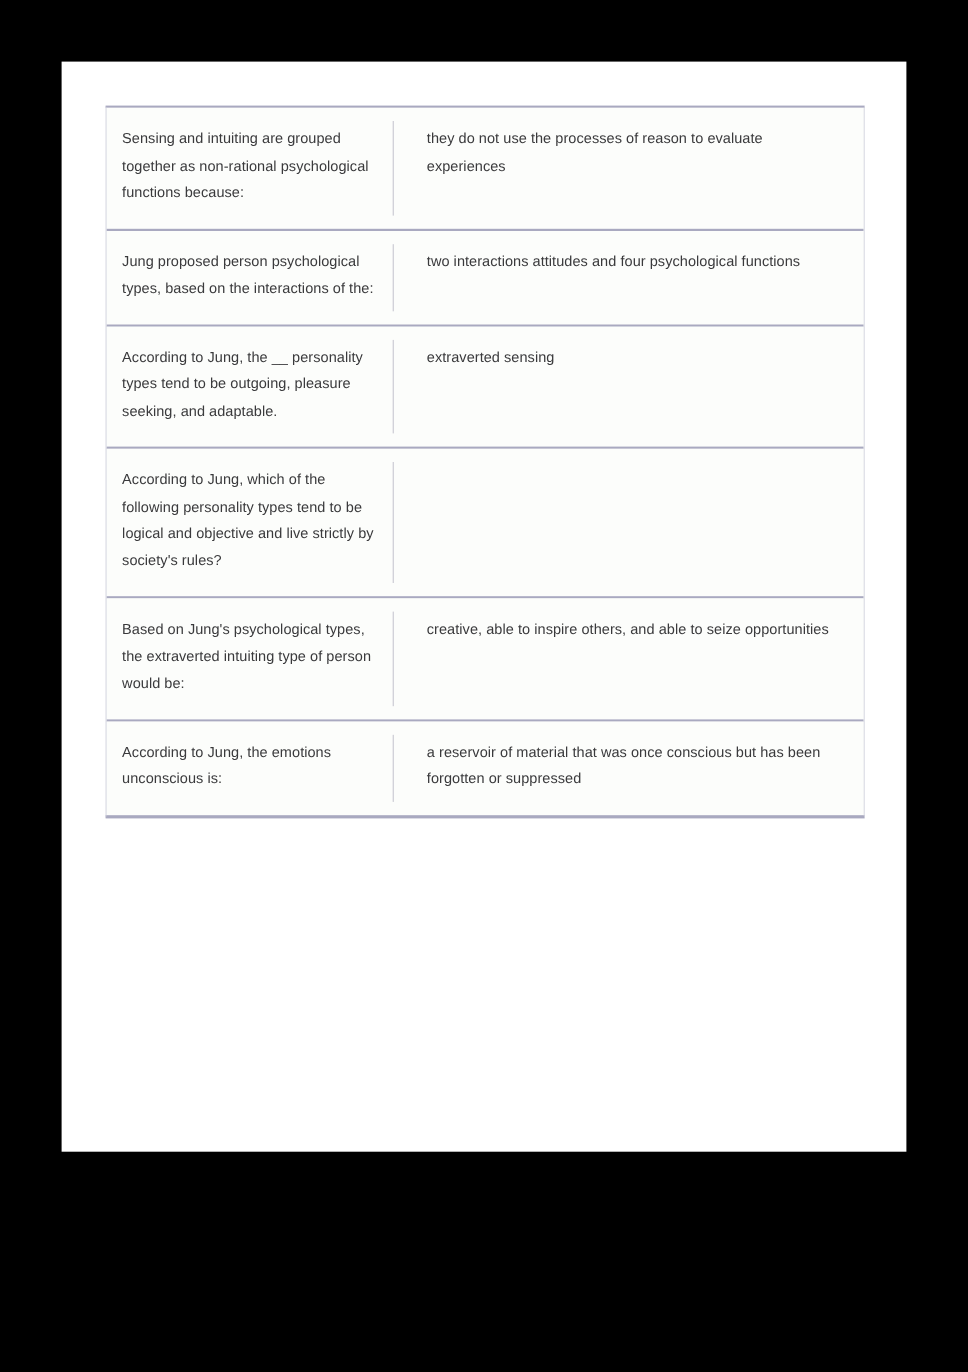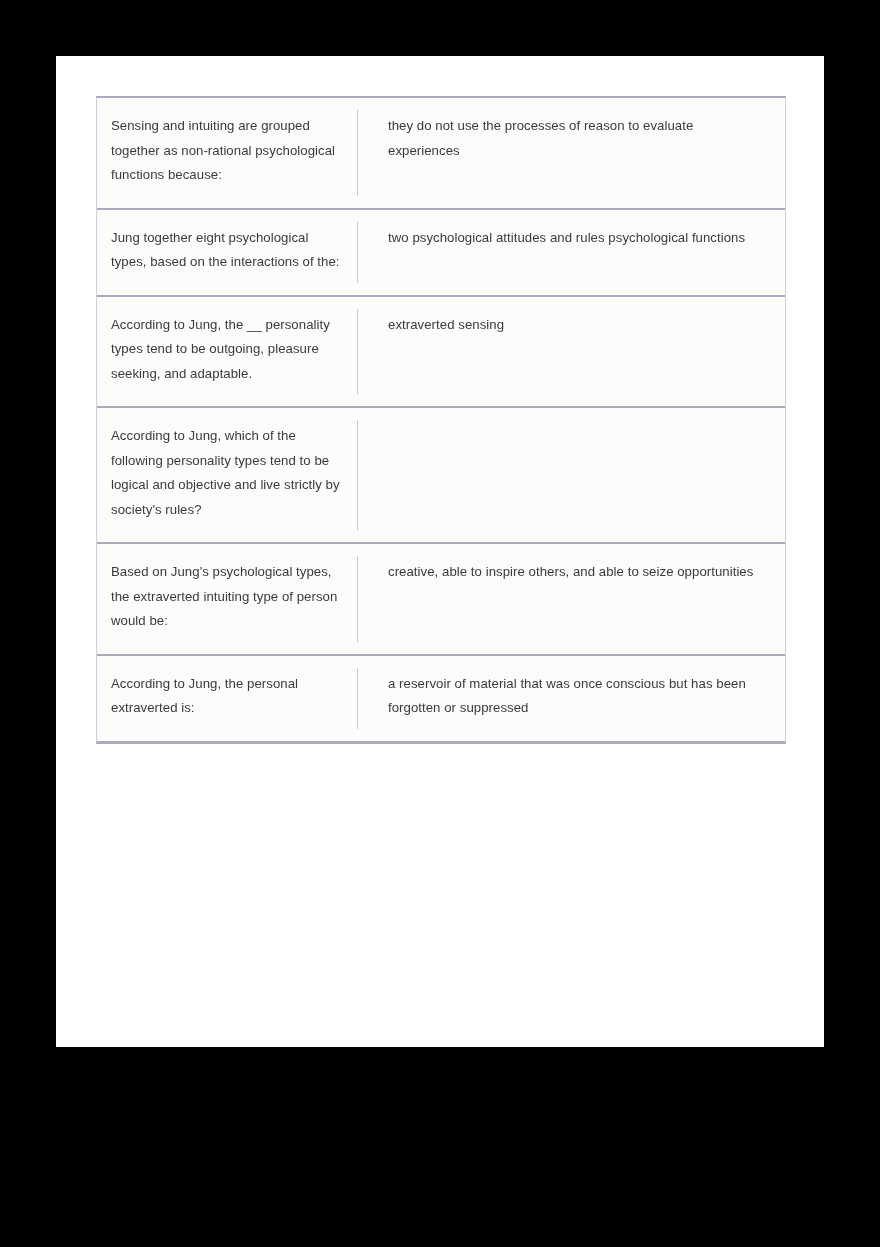--- a/index.html
+++ b/index.html
@@ -89,25 +89,25 @@
           <span>Sensing and intuiting are grouped together as non-rational psychological functions because:</span>
           <span class="col-divider"></span>
         </div>
         <div class="cell cell-def">
           <span>they do not use the processes of reason to evaluate experiences</span>
         </div>
       </div>
 
       <div class="card-row">
         <div class="cell cell-term">
-          <span>Jung together eight psychological types, based on the interactions of the:</span>
+          <span>Jung proposed person psychological types, based on the interactions of the:</span>
           <span class="col-divider"></span>
         </div>
         <div class="cell cell-def">
-          <span>two psychological attitudes and rules psychological functions</span>
+          <span>two interactions attitudes and four psychological functions</span>
         </div>
       </div>
 
       <div class="card-row">
         <div class="cell cell-term">
           <span>According to Jung, the __ personality types tend to be outgoing, pleasure seeking, and adaptable.</span>
           <span class="col-divider"></span>
         </div>
         <div class="cell cell-def">
           <span>extraverted sensing</span>
@@ -126,21 +126,21 @@
           <span>Based on Jung's psychological types, the extraverted intuiting type of person would be:</span>
           <span class="col-divider"></span>
         </div>
         <div class="cell cell-def">
           <span>creative, able to inspire others, and able to seize opportunities</span>
         </div>
       </div>
 
       <div class="card-row">
         <div class="cell cell-term">
-          <span>According to Jung, the personal extraverted is:</span>
+          <span>According to Jung, the emotions unconscious is:</span>
           <span class="col-divider"></span>
         </div>
         <div class="cell cell-def">
           <span>a reservoir of material that was once conscious but has been forgotten or suppressed</span>
         </div>
       </div>
 
 
     </div>
   </div>

